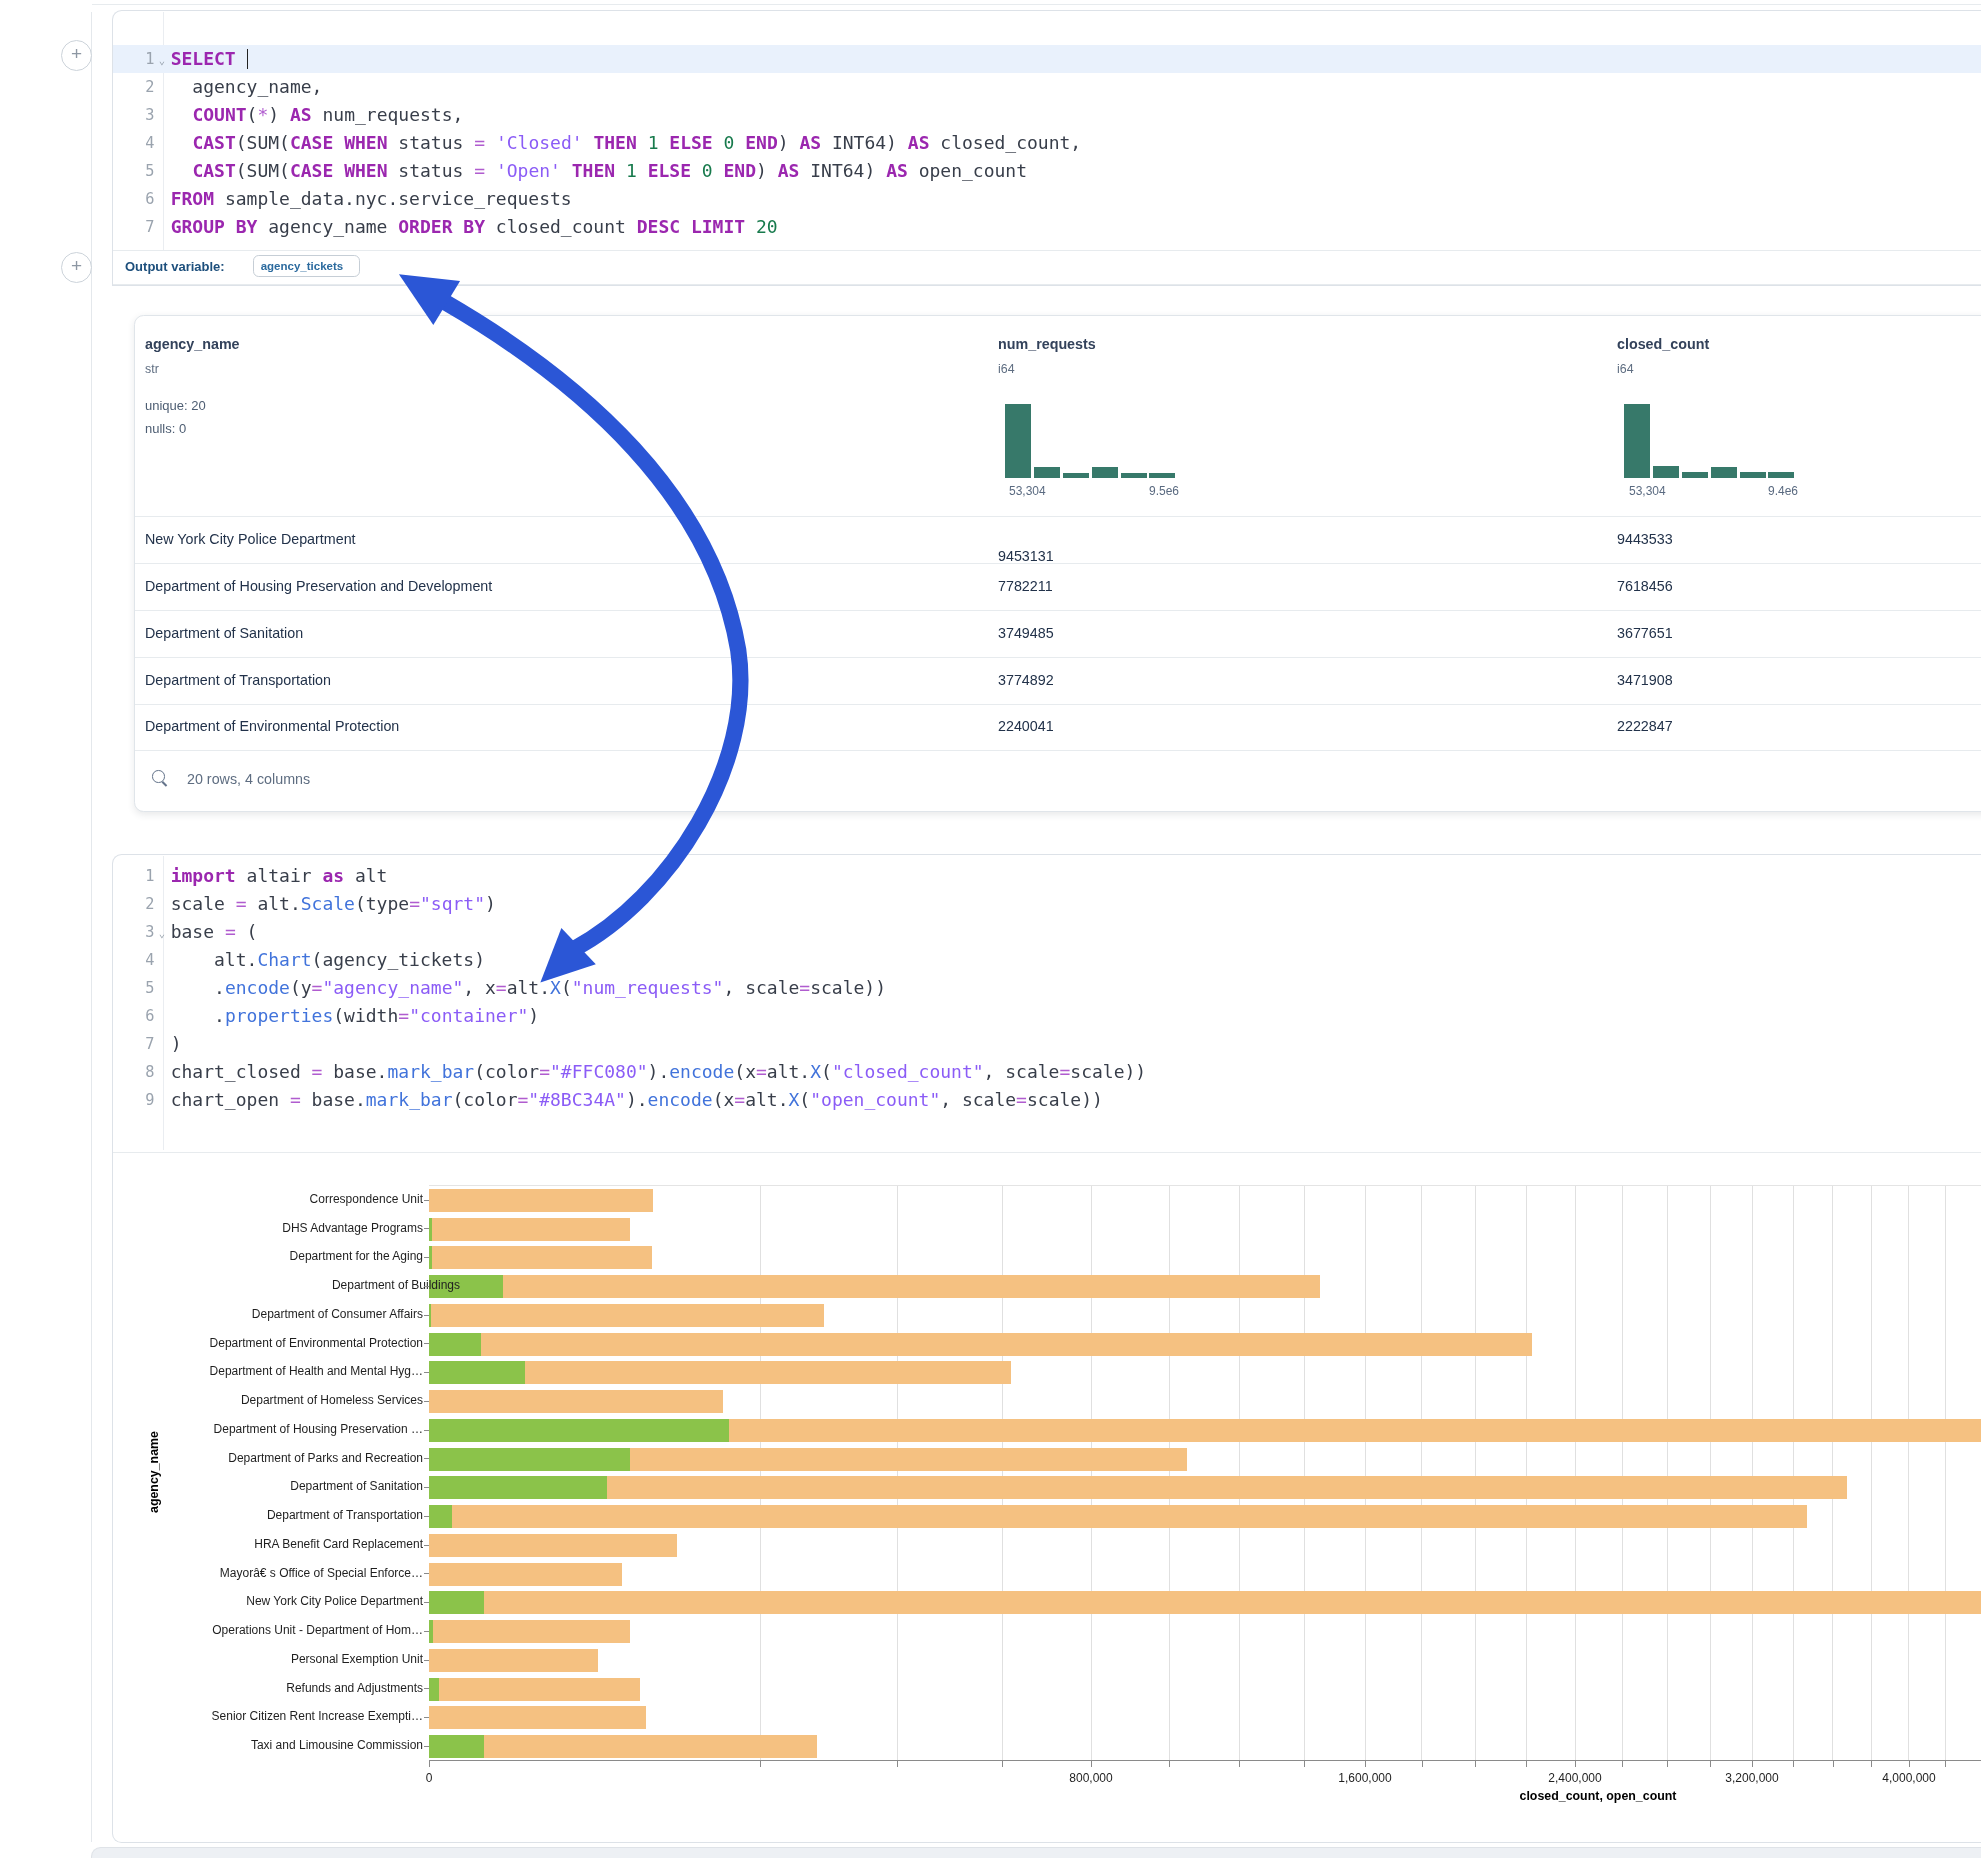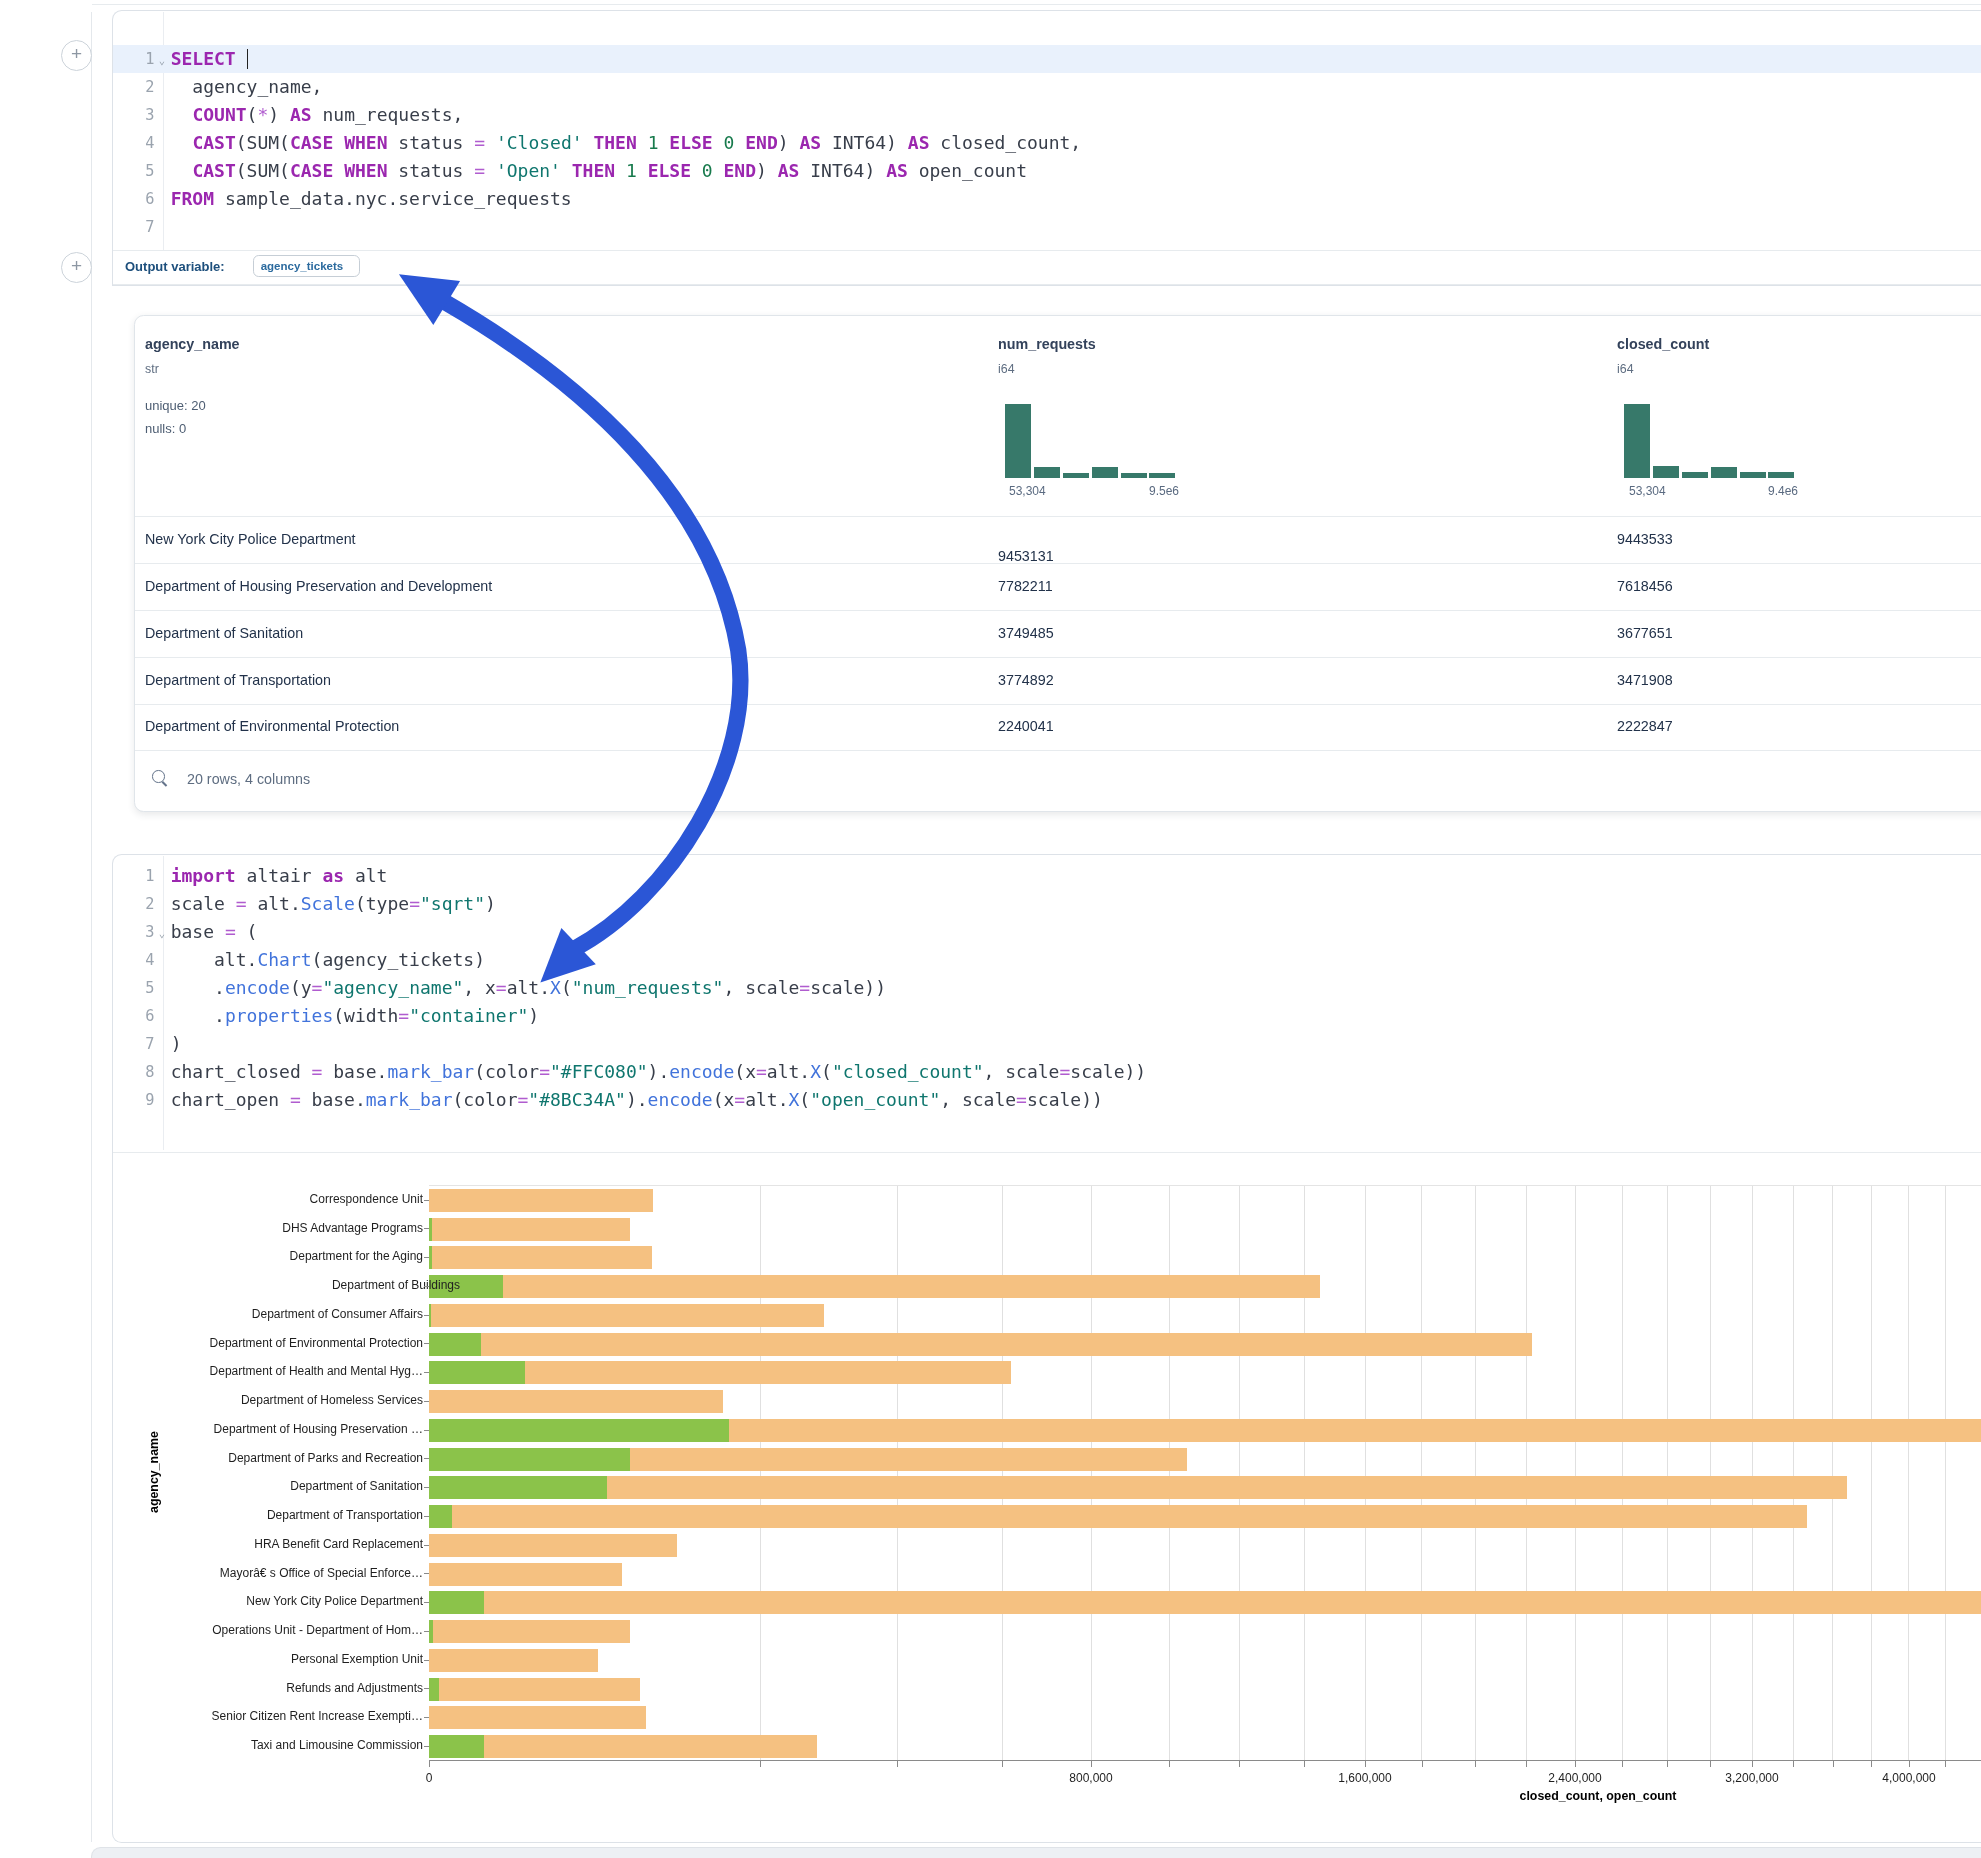--- a/index.html
+++ b/index.html
@@ -15,21 +15,21 @@
   
   .code-block{position:absolute;font-family:"DejaVu Sans Mono","Liberation Mono",monospace;font-size:18px;}
   .code-line{position:relative;height:28px;line-height:28px;white-space:pre;display:flex;}
   .code-line.active{background:#e9f1fc;}
   .gutter{width:51px;flex:0 0 51px;text-align:right;padding-right:9.6px;box-sizing:border-box;
     color:#9aa3ae;font-size:15.3px;position:relative;}
   .fold-caret{position:absolute;right:-1px;top:1px;font-size:10.5px;color:#97a1ac;cursor:pointer;}
   .code-text{padding-left:6.7px;color:#383e4a;}
   .tk-kw{color:#9b27af;font-weight:600;}
   .tk-op{color:#b05ccf;}
-  .tk-str{color:#0f766e;}
+  .tk-str{color:#8b5cf6;}
   .tk-num{color:#177a4c;}
   .tk-fn{color:#4173db;}
   .cursor-caret{display:inline-block;width:1.4px;height:20px;background:#222;vertical-align:-3.8px;}
   .gutter-sep{position:absolute;width:1px;background:#eaedf1;}
   
   .outvar-label{position:absolute;font-size:13px;font-weight:bold;color:#1d4f7c;}
   .outvar-chip{position:absolute;height:20px;border:1px solid #c6ced6;border-radius:5.7px;background:#fff;
     font-size:11.5px;font-weight:bold;color:#2b6a9e;line-height:20px;padding:0 6.7px;width:92px;
     overflow:hidden;white-space:nowrap;box-sizing:content-box;cursor:pointer;}
   
@@ -76,21 +76,21 @@
 
   <div class="panel" style="left:112px;top:9.6px;width:1893px;height:274px;border-radius:9.6px 0 0 0;border-right:none;"></div>
   <div class="gutter-sep" style="left:163px;top:11.5px;height:239px;"></div>
   <div id="sql-code" class="code-block" style="left:113px;top:45px;width:1868px;">
       <div class="code-line active"><div class="gutter">1<div class="fold-caret">⌄</div></div><div class="code-text"><span class="tk-kw">SELECT</span><span> </span><span class="cursor-caret"></span></div></div>
       <div class="code-line"><div class="gutter">2</div><div class="code-text"><span>  agency_name,</span></div></div>
       <div class="code-line"><div class="gutter">3</div><div class="code-text"><span>  </span><span class="tk-kw">COUNT</span><span>(</span><span class="tk-op">*</span><span>) </span><span class="tk-kw">AS</span><span> num_requests,</span></div></div>
       <div class="code-line"><div class="gutter">4</div><div class="code-text"><span>  </span><span class="tk-kw">CAST</span><span>(SUM(</span><span class="tk-kw">CASE</span><span> </span><span class="tk-kw">WHEN</span><span> status </span><span class="tk-op">=</span><span> </span><span class="tk-str">'Closed'</span><span> </span><span class="tk-kw">THEN</span><span> </span><span class="tk-num">1</span><span> </span><span class="tk-kw">ELSE</span><span> </span><span class="tk-num">0</span><span> </span><span class="tk-kw">END</span><span>) </span><span class="tk-kw">AS</span><span> INT64) </span><span class="tk-kw">AS</span><span> closed_count,</span></div></div>
       <div class="code-line"><div class="gutter">5</div><div class="code-text"><span>  </span><span class="tk-kw">CAST</span><span>(SUM(</span><span class="tk-kw">CASE</span><span> </span><span class="tk-kw">WHEN</span><span> status </span><span class="tk-op">=</span><span> </span><span class="tk-str">'Open'</span><span> </span><span class="tk-kw">THEN</span><span> </span><span class="tk-num">1</span><span> </span><span class="tk-kw">ELSE</span><span> </span><span class="tk-num">0</span><span> </span><span class="tk-kw">END</span><span>) </span><span class="tk-kw">AS</span><span> INT64) </span><span class="tk-kw">AS</span><span> open_count</span></div></div>
       <div class="code-line"><div class="gutter">6</div><div class="code-text"><span class="tk-kw">FROM</span><span> sample_data.nyc.service_requests</span></div></div>
-      <div class="code-line"><div class="gutter">7</div></div>
+      <div class="code-line"><div class="gutter">7</div><div class="code-text"><span class="tk-kw">GROUP BY</span><span> agency_name </span><span class="tk-kw">ORDER BY</span><span> closed_count </span><span class="tk-kw">DESC</span><span> </span><span class="tk-kw">LIMIT</span><span> </span><span class="tk-num">20</span></div></div>
     </div>
   <div class="hairline" style="left:113px;top:250px;right:0;height:1px;"></div>
 
   <div class="outvar-label" style="left:125px;top:259px;">Output variable:</div>
   <div class="outvar-chip" style="left:253px;top:255px;">agency_tickets</div>
   <div class="hairline" style="left:113px;top:284px;right:0;height:1px;"></div>
 
   <div class="card" style="left:134px;top:315px;width:2039px;height:495px;"></div>
   <div id="table-layer" class="abs" style="left:0;top:0;width:1982px;height:1858px;pointer-events:none;">
       <div class="col-name" style="left: 145px; top: 336px;">agency_name</div>

